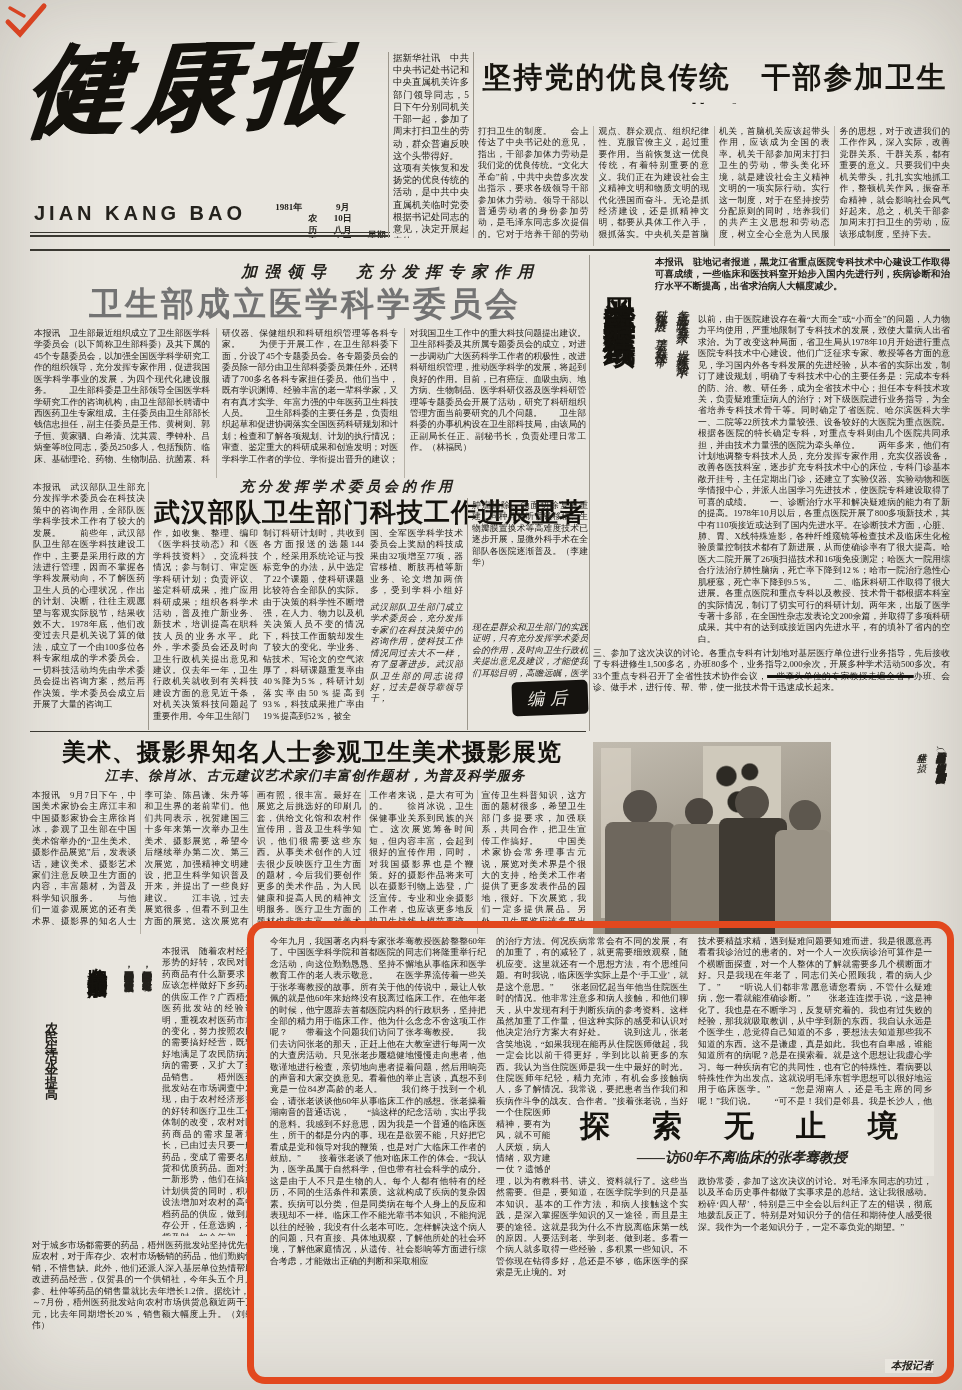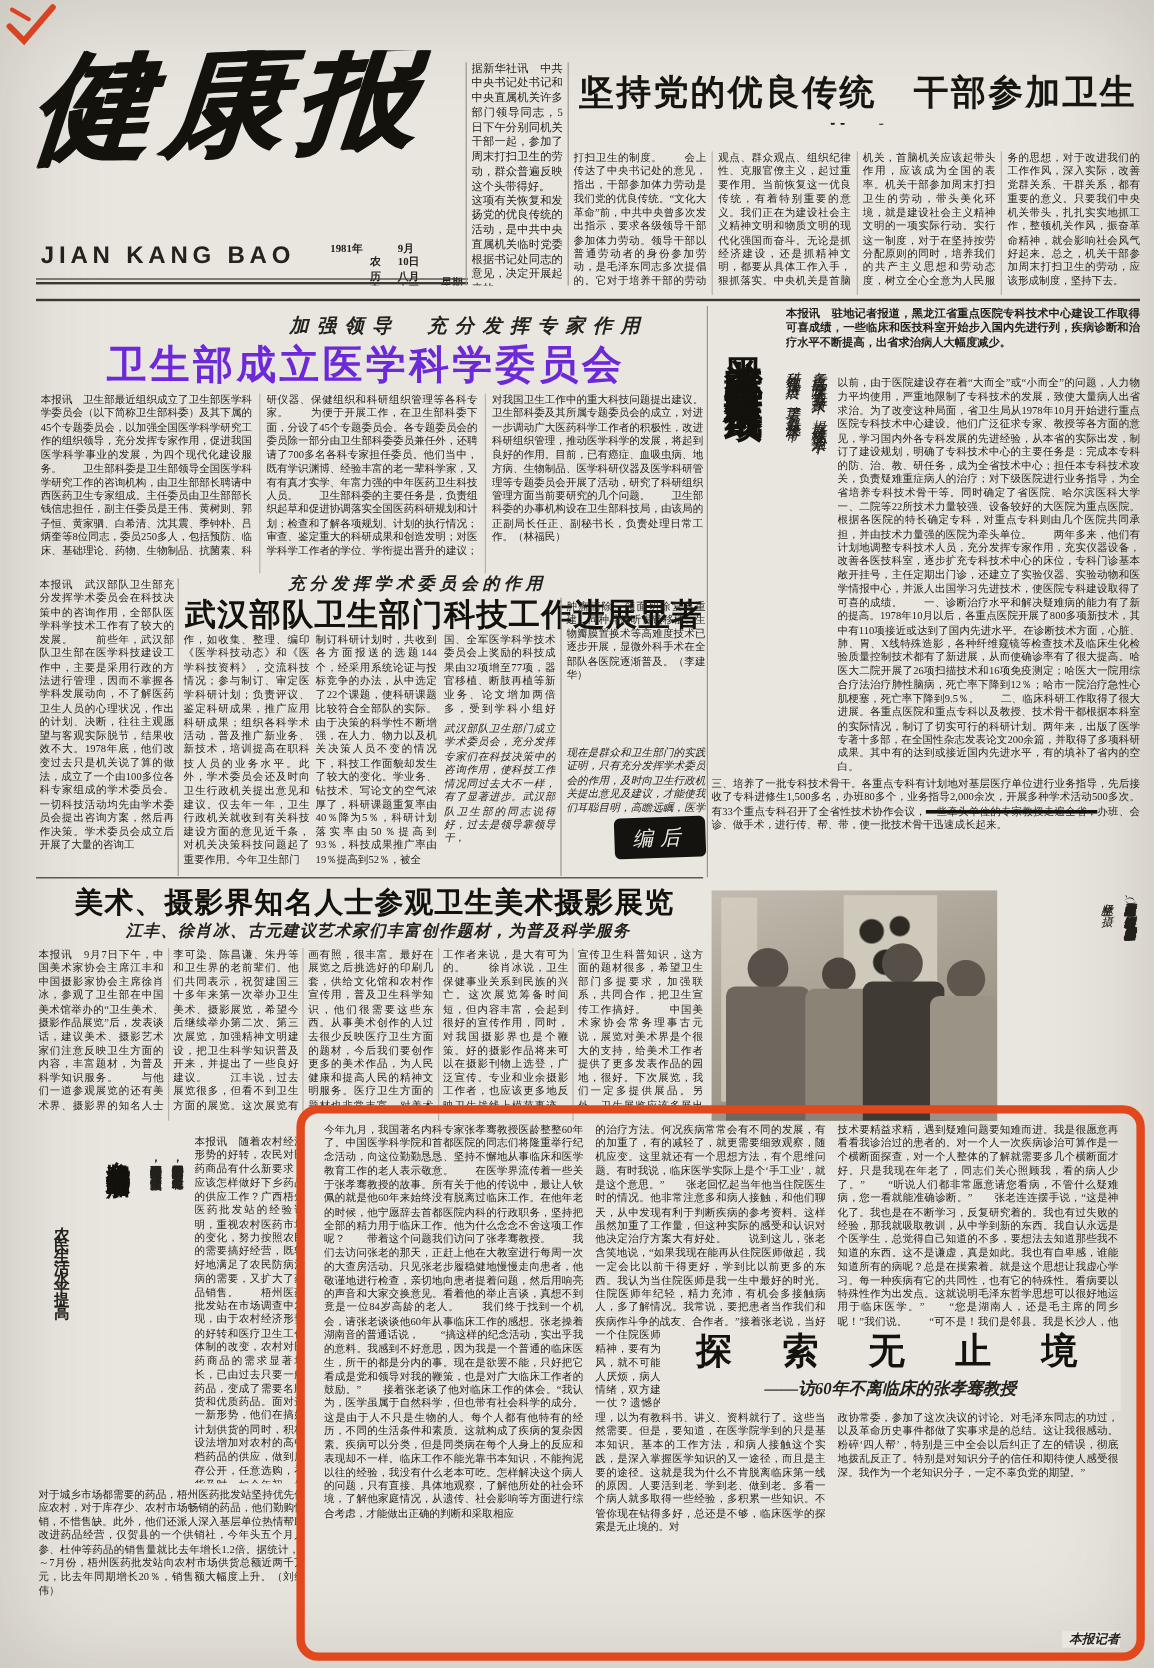--- a/index.html
+++ b/index.html
@@ -42,21 +42,21 @@
   </svg>
 
   <div class="abs" style="left:30px;top:42px;width:360px;height:196px;">
     <div class="brand">健康报</div>
     <div style="position:absolute;left:4px;top:160px;display:flex;align-items:flex-start;gap:14px;">
       <span class="sans" style="font-weight:bold;font-size:20px;letter-spacing:4px;white-space:nowrap;">JIAN KANG BAO</span>
       <span style="display:inline-block;text-align:center;line-height:1.25;font-size:9px;font-weight:bold;">
         <span style="display:block;">1981年</span>
         <span style="display:block;margin-left:48px;">农历辛酉年</span>
       </span>
-      <span style="display:inline-block;line-height:1.25;font-size:9px;font-weight:bold;">
+      <span style="display:inline-block;text-align:center;line-height:1.25;font-size:9px;font-weight:bold;">
         <span style="display:block;">9月10日</span>
         <span style="display:block;">八月十三</span>
       </span>
       <span style="display:inline-block;text-align:left;line-height:1.25;font-size:9px;font-weight:bold;margin-top:28px;">
         <span style="display:block;">星期四</span>
         <span style="display:block;">第1705期</span>
       </span>
     </div>
     <div class="hr" style="left:0;top:190px;width:360px;height:1px;"></div>
     <div class="hr" style="left:0;top:193px;width:360px;height:2px;"></div>
@@ -66,21 +66,21 @@
   <div class="abs jt pre body-m" style="left:393px;top:52px;width:76px;height:186px;">据新华社讯　中共中央书记处书记和中央直属机关许多部门领导同志，5日下午分别同机关干部一起，参加了周末打扫卫生的劳动，群众普遍反映这个头带得好。
 这项有关恢复和发扬党的优良传统的活动，是中共中央直属机关临时党委根据书记处同志的意见，决定开展起来的。
 5日上午，中直临时党委召开会议，决定在中直机关正式恢复干部周末</div>
   <div class="vr" style="left:473px;top:52px;height:186px;"></div>
   <div class="abs sans" style="left:480px;top:58px;width:470px;height:46px;text-align:center;font-weight:bold;font-size:29px;letter-spacing:2px;color:#17150f;">坚持党的优良传统　干部参加卫生劳动</div>
   <div class="abs jt cols4 body-s" style="left:478px;top:126px;width:472px;height:120px;">打扫卫生的制度。　　会上传达了中央书记处的意见，指出，干部参加体力劳动是我们党的优良传统。“文化大革命”前，中共中央曾多次发出指示，要求各级领导干部参加体力劳动。领导干部以普通劳动者的身份参加劳动，是毛泽东同志多次提倡的。它对于培养干部的劳动观点、群众观点、组织纪律性、克服官僚主义，起过重要作用。当前恢复这一优良传统，有着特别重要的意义。我们正在为建设社会主义精神文明和物质文明的现代化强国而奋斗。无论是抓经济建设，还是抓精神文明，都要从具体工作入手，狠抓落实。中央机关是首脑机关，首脑机关应该起带头作用，应该成为全国的表率。机关干部参加周末打扫卫生的劳动，带头美化环境，就是建设社会主义精神文明的一项实际行动。实行这一制度，对于在坚持按劳分配原则的同时，培养我们的共产主义思想和劳动态度，树立全心全意为人民服务的思想，对于改进我们的工作作风，深入实际，改善党群关系、干群关系，都有重要的意义。只要我们中央机关带头，扎扎实实地抓工作，整顿机关作风，振奋革命精神，就会影响社会风气好起来。总之，机关干部参加周末打扫卫生的劳动，应该形成制度，坚持下去。</div>
 
   <div class="hr" style="left:30px;top:249px;width:920px;height:2px;"></div>
 
   <div class="abs kai" style="left:60px;top:262px;width:480px;text-align:right;font-weight:bold;font-size:16px;letter-spacing:7px;">加强领导　充分发挥专家作用</div>
-  <div class="abs sans" style="left:50px;top:282px;width:510px;text-align:center;font-weight:bold;font-size:33px;letter-spacing:3px;color:#6d28d9;">卫生部成立医学科学委员会</div>
+  <div class="abs sans" style="left:50px;top:282px;width:510px;text-align:center;font-weight:bold;font-size:33px;letter-spacing:3px;color:#737373;">卫生部成立医学科学委员会</div>
   <div class="abs jt cols3 body-s" style="left:34px;top:328px;width:552px;height:150px;">本报讯　卫生部最近组织成立了卫生部医学科学委员会（以下简称卫生部科委）及其下属的45个专题委员会，以加强全国医学科学研究工作的组织领导，充分发挥专家作用，促进我国医学科学事业的发展，为四个现代化建设服务。　　卫生部科委是卫生部领导全国医学科学研究工作的咨询机构，由卫生部部长聘请中西医药卫生专家组成。主任委员由卫生部部长钱信忠担任，副主任委员是王伟、黄树则、郭子恒、黄家驷、白希清、沈其震、季钟朴、吕炳奎等8位同志，委员250多人，包括预防、临床、基础理论、药物、生物制品、抗菌素、科研仪器、保健组织和科研组织管理等各科专家。　　为便于开展工作，在卫生部科委下面，分设了45个专题委员会。各专题委员会的委员除一部分由卫生部科委委员兼任外，还聘请了700多名各科专家担任委员。他们当中，既有学识渊博、经验丰富的老一辈科学家，又有有真才实学、年富力强的中年医药卫生科技人员。　　卫生部科委的主要任务是，负责组织起草和促进协调落实全国医药科研规划和计划；检查和了解各项规划、计划的执行情况；审查、鉴定重大的科研成果和创造发明；对医学科学工作者的学位、学衔提出晋升的建议；对我国卫生工作中的重大科技问题提出建议。　　卫生部科委及其所属专题委员会的成立，对进一步调动广大医药科学工作者的积极性，改进科研组织管理，推动医学科学的发展，将起到良好的作用。目前，已有癌症、血吸虫病、地方病、生物制品、医学科研仪器及医学科研管理等专题委员会开展了活动，研究了科研组织管理方面当前要研究的几个问题。　　卫生部科委的办事机构设在卫生部科技局，由该局的正副局长任正、副秘书长，负责处理日常工作。（林福民）</div>
 
   <div class="vr" style="left:148px;top:482px;height:248px;"></div>
   <div class="abs jt body-s" style="left:33px;top:482px;width:112px;height:248px;">本报讯　武汉部队卫生部充分发挥学术委员会在科技决策中的咨询作用，全部队医学科学技术工作有了较大的发展。　　前些年，武汉部队卫生部在医学科技建设工作中，主要是采用行政的方法进行管理，因而不掌握各学科发展动向，不了解医药卫生人员的心理状况，作出的计划、决断，往往主观愿望与客观实际脱节，结果收效不大。1978年底，他们改变过去只是机关说了算的做法，成立了一个由100多位各科专家组成的学术委员会。一切科技活动均先由学术委员会提出咨询方案，然后再作决策。学术委员会成立后开展了大量的咨询工</div>
   <div class="abs sans" style="left:154px;top:495px;width:436px;font-weight:bold;font-size:26px;letter-spacing:1px;color:#14120d;white-space:nowrap;">武汉部队卫生部门科技工作进展显著</div>
   <div class="abs kai" style="left:240px;top:478px;width:300px;font-weight:bold;font-size:14px;letter-spacing:4px;">充分发挥学术委员会的作用</div>
   <div class="abs jt body-s" style="left:153px;top:528px;width:105px;height:202px;">作，如收集、整理、编印《医学科技动态》和《医学科技资料》，交流科技情况；参与制订、审定医学科研计划；负责评议、鉴定科研成果，推广应用科研成果；组织各科学术活动，普及推广新业务、新技术，培训提高在职科技人员的业务水平。此外，学术委员会还及时向卫生行政机关提出意见和建议。仅去年一年，卫生行政机关就收到有关科技建设方面的意见近千条，对机关决策科技问题起了重要作用。今年卫生部门</div>
   <div class="abs jt body-s" style="left:263px;top:528px;width:101px;height:202px;">制订科研计划时，共收到各方面报送的选题144个，经采用系统论证与投标竞争的办法，从中选定了22个课题，使科研课题比较符合全部队的实际。　　由于决策的科学性不断增强，在人力、物力以及机关决策人员不变的情况下，科技工作面貌却发生了较大的变化。学业务、钻技术、写论文的空气浓厚了，科研课题重复率由40％降为5％，科研计划落实率由50％提高到93％，科技成果推广率由19％提高到52％，被全</div>
   <div class="abs jt body-s" style="left:370px;top:528px;width:93px;height:70px;">国、全军医学科学技术委员会上奖励的科技成果由32项增至77项，器官移植、断肢再植等新业务、论文增加两倍多，受到学科小组好评。</div>
   <div class="abs jt kai body-s" style="left:370px;top:602px;width:93px;height:128px;">武汉部队卫生部门成立学术委员会，充分发挥专家们在科技决策中的咨询作用，使科技工作情况同过去大不一样，有了显著进步。武汉部队卫生部的同志说得好，过去是领导靠领导干，</div>
@@ -89,21 +89,21 @@
   <div class="abs jt kai body-s" style="left:472px;top:622px;width:116px;height:56px;">现在是群众和卫生部门的实践证明，只有充分发挥学术委员会的作用，及时向卫生行政机关提出意见及建议，才能使我们耳聪目明，高瞻远瞩，医学科学技术才能取得新成果。</div>
   <div class="abs stamp kai" style="left:512px;top:681px;width:76px;height:34px;">编后</div>
 
   <div class="vr" style="left:589px;top:255px;height:476px;"></div>
   <div class="abs jt body-m" style="left:655px;top:256px;width:295px;height:54px;font-weight:bold;">本报讯　驻地记者报道，黑龙江省重点医院专科技术中心建设工作取得可喜成绩，一些临床和医技科室开始步入国内先进行列，疾病诊断和治疗水平不断提高，出省求治病人大幅度减少。</div>
   <div class="abs vert sans" style="left:594px;top:272px;width:48px;height:440px;font-weight:bold;font-size:32px;letter-spacing:3px;color:#14120d;">黑龙江省医疗专科建设取得成绩</div>
   <div class="abs vert pre kai" style="left:646px;top:300px;width:46px;height:348px;font-size:12px;letter-spacing:2px;line-height:1.8;">各重点医院开展了多项新技术，提高疑难疾病诊治水平，
 科研有很大进展，培养了一批专科技术骨干</div>
   <div class="abs jt body-s" style="left:698px;top:314px;width:252px;height:330px;">以前，由于医院建设存在着“大而全”或“小而全”的问题，人力物力平均使用，严重地限制了专科技术的发展，致使大量病人出省求治。为了改变这种局面，省卫生局从1978年10月开始进行重点医院专科技术中心建设。他们广泛征求专家、教授等各方面的意见，学习国内外各专科发展的先进经验，从本省的实际出发，制订了建设规划，明确了专科技术中心的主要任务是：完成本专科的防、治、教、研任务，成为全省技术中心；担任本专科技术攻关，负责疑难重症病人的治疗；对下级医院进行业务指导，为全省培养专科技术骨干等。同时确定了省医院、哈尔滨医科大学一、二院等22所技术力量较强、设备较好的大医院为重点医院。根据各医院的特长确定专科，对重点专科则由几个医院共同承担，并由技术力量强的医院为牵头单位。　　两年多来，他们有计划地调整专科技术人员，充分发挥专家作用，充实仪器设备，改善各医技科室，逐步扩充专科技术中心的床位，专科门诊基本敞开挂号，主任定期出门诊，还建立了实验仪器、实验动物和医学情报中心，并派人出国学习先进技术，使医院专科建设取得了可喜的成绩。　　一、诊断治疗水平和解决疑难病的能力有了新的提高。1978年10月以后，各重点医院开展了800多项新技术，其中有110项接近或达到了国内先进水平。在诊断技术方面，心脏、肺、胃、X线特殊造影，各种纤维窥镜等检查技术及临床生化检验质量控制技术都有了新进展，从而使确诊率有了很大提高。哈医大二院开展了26项扫描技术和16项免疫测定；哈医大一院用综合疗法治疗肺性脑病，死亡率下降到12％；哈市一院治疗急性心肌梗塞，死亡率下降到9.5％。　　二、临床科研工作取得了很大进展。各重点医院和重点专科以及教授、技术骨干都根据本科室的实际情况，制订了切实可行的科研计划。两年来，出版了医学专著十多部，在全国性杂志发表论文200余篇，并取得了多项科研成果。其中有的达到或接近国内先进水平，有的填补了省内的空白。</div>
   <div class="abs jt body-s" style="left:593px;top:648px;width:357px;height:82px;">
-    <span>三、培养了一批专科技术骨干。各重点专科有计划地对基层医疗单位进行业务指导，先后接收了专科进修生1,500多名，办班80多个，业务指导2,000余次，开展多种学术活动500多次。有33个重点专科召开了全省性技术协作会议，</span><span class="struck">一些牵头单位的专家教授走遍全省，</span><span>办班、会诊、做手术，进行传、帮、带，使一批技术骨干迅速成长起来。</span>
+    <span>三、参加了这次决议的讨论。各重点专科有计划地对基层医疗单位进行业务指导，先后接收了专科进修生1,500多名，办班80多个，业务指导2,000余次，开展多种学术活动500多次。有33个重点专科召开了全省性技术协作会议，</span><span class="struck">一些牵头单位的专家教授走遍全省，</span><span>办班、会诊、做手术，进行传、帮、带，使一批技术骨干迅速成长起来。</span>
   </div>
 
   <div class="hr" style="left:30px;top:731px;width:556px;height:1px;"></div>
   <div class="abs kai" style="left:95px;top:767px;width:440px;text-align:center;font-weight:bold;font-size:13.5px;letter-spacing:1px;">江丰、徐肖冰、古元建议艺术家们丰富创作题材，为普及科学服务</div>
   <div class="abs sans" style="left:52px;top:736px;width:520px;text-align:center;font-weight:bold;font-size:24px;letter-spacing:1px;color:#14120d;">美术、摄影界知名人士参观卫生美术摄影展览</div>
   <div class="abs jt cols5 body-s" style="left:32px;top:790px;width:554px;height:144px;">本报讯　9月7日下午，中国美术家协会主席江丰和中国摄影家协会主席徐肖冰，参观了卫生部在中国美术馆举办的“卫生美术、摄影作品展览”后，发表谈话，建议美术、摄影艺术家们注意反映卫生方面的内容，丰富题材，为普及科学知识服务。　　与他们一道参观展览的还有美术界、摄影界的知名人士李可染、陈昌谦、朱丹等和卫生界的老前辈们。他们共同表示，祝贺建国三十多年来第一次举办卫生美术、摄影展览，希望今后继续举办第二次、第三次展览，加强精神文明建设，把卫生科学知识普及开来，并提出了一些良好建议。　　江丰说，过去展览很多，但看不到卫生方面的展览。这次展览有画有照，很丰富。最好在展览之后挑选好的印刷几套，供给文化馆和农村作宣传用，普及卫生科学知识，他们很需要这些东西。从事美术创作的人过去很少反映医疗卫生方面的题材，今后我们要创作更多的美术作品，为人民健康和提高人民的精神文明服务。医疗卫生方面的题材也非常丰富，对美术工作者来说，是大有可为的。　　徐肖冰说，卫生保健事业关系到民族的兴亡。这次展览筹备时间短，但内容丰富，会起到很好的宣传作用，同时，对我国摄影界也是个鞭策。好的摄影作品将来可以在摄影刊物上选登，广泛宣传。专业和业余摄影工作者，也应该更多地反映卫生战线上模范事迹，宣传卫生科普知识，这方面的题材很多，希望卫生部门多提要求，加强联系，共同合作，把卫生宣传工作搞好。　　中国美术家协会常务理事古元说，展览对美术界是个很大的支持，给美术工作者提供了更多发表作品的园地，很好。下次展览，我们一定多提供展品。另外，卫生展览应该多展出些科学性强的作品，利用美术普及卫生科技知识。这样符合广大群众的要求，比纯美术的作品更能吸引观众。（赵进　马继红）</div>
 
   <div class="abs photo" style="left:593px;top:742px;width:238px;height:192px;">
     <div style="position:absolute;left:8px;top:6px;width:30px;height:170px;background:#d8d2c5;opacity:.7;"></div>
     <div style="position:absolute;left:110px;top:4px;width:78px;height:86px;background:radial-gradient(circle at 30% 35%,#2d2a24 12%,transparent 14%),radial-gradient(circle at 60% 30%,#2d2a24 10%,transparent 12%),radial-gradient(circle at 45% 65%,#2d2a24 14%,transparent 16%),#cfc9bb;"></div>

